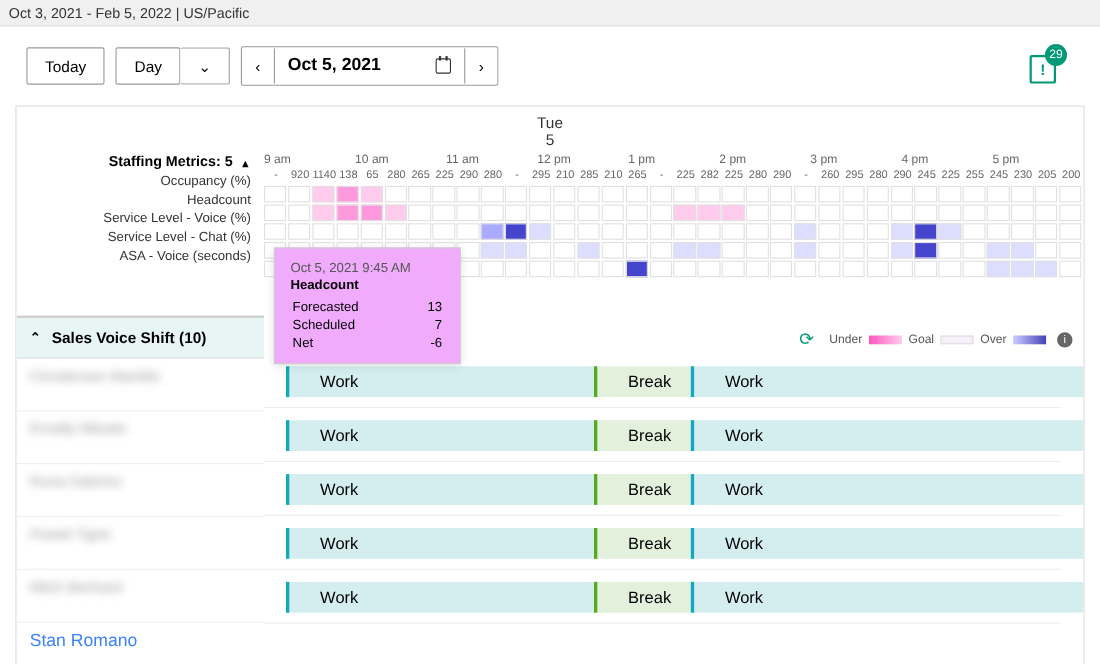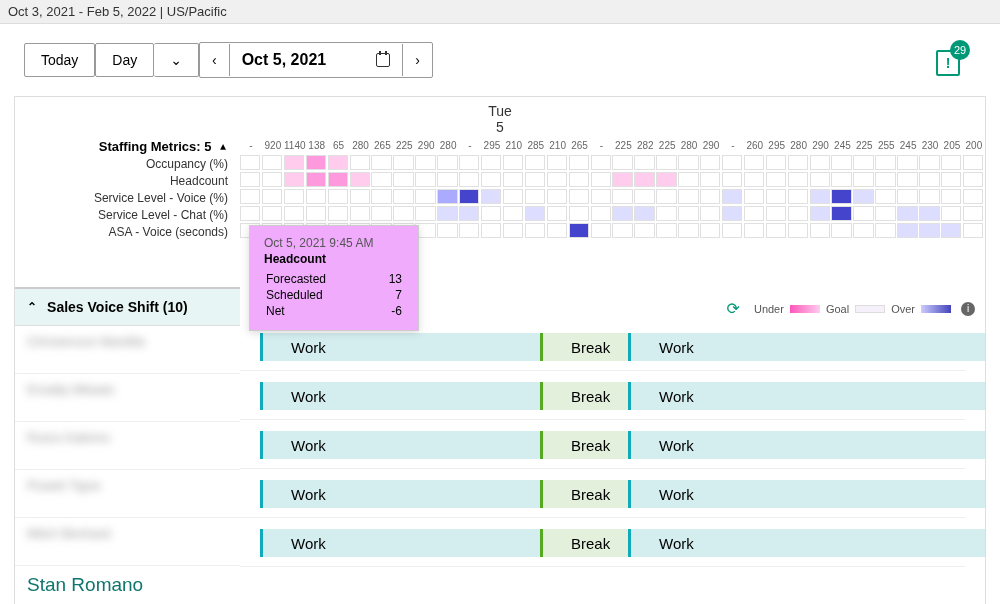--- a/index.html
+++ b/index.html
@@ -1,19 +1,19 @@
 <!DOCTYPE html>
 <html><head>
 <meta charset="utf-8">
 <style>
 * { box-sizing: border-box; margin: 0; padding: 0; font-family: -apple-system, BlinkMacSystemFont, "Segoe UI", Arial, sans-serif; }
 body { background: #fff; width: 1000px; height: 604px; overflow: hidden; position: relative; }
 
 .header-bar { background: #f0f0f0; padding: 4px 8px; font-size: 13px; color: #333; border-bottom: 1px solid #ddd; }
-.toolbar { display: flex; padding: 18px 24px; align-items: center; position: relative; }
+.toolbar { display: flex; gap: 10px; padding: 18px 24px; align-items: center; position: relative; }
 .btn { border: 1px solid #999; background: #fff; padding: 8px 16px; font-size: 14px; cursor: pointer; border-radius: 2px; }
 .btn-group { display: flex; }
 .btn-group .btn:not(:first-child) { border-left: none; }
 .date-picker { display: flex; align-items: center; border: 1px solid #999; border-radius: 2px; }
 .nav-btn { background: #fff; border: none; border-right: 1px solid #999; padding: 8px 12px; cursor: pointer; font-size: 14px; }
 .nav-btn:last-child { border-right: none; border-left: 1px solid #999; }
 .date-display { padding: 8px 12px; font-weight: bold; display: flex; gap: 50px; align-items: center; }
 .cal-icon { display: inline-block; width: 14px; height: 14px; border: 1.5px solid #333; border-radius: 2px; position: relative; }
 .cal-icon::before { content:""; position:absolute; top:-3px; left:2px; width:2px; height:4px; background:#333; }
 .cal-icon::after { content:""; position:absolute; top:-3px; right:2px; width:2px; height:4px; background:#333; }
@@ -127,25 +127,36 @@
     <div class="agent-row">
         <div class="agent-name">Ruiza Gabrino</div>
       </div>
     <div class="agent-row">
         <div class="agent-name">Poweli Tigne</div>
       </div>
     <div class="agent-row">
         <div class="agent-name">Mitch Benhard</div>
       </div>
     <div class="agent-row">
-        <div style="font-size:19px;color:#0f766e">Stan  Romano</div>
+        <div style="font-size:16px;color:#3b82f6">Stan  Romano</div>
       </div>
   </div>
 
   <div class="grid-area">
+    <div class="time-header" id="time-header">
+        <div class="hr">9 am</div>
+        <div class="hr">10 am</div>
+        <div class="hr">11 am</div>
+        <div class="hr">12 pm</div>
+        <div class="hr">1 pm</div>
+        <div class="hr">2 pm</div>
+        <div class="hr">3 pm</div>
+        <div class="hr">4 pm</div>
+        <div class="hr">5 pm</div>
+      </div>
     <div class="value-header" id="val-header">
         <div class="cell">-</div>
         <div class="cell">920</div>
         <div class="cell">1140</div>
         <div class="cell">138</div>
         <div class="cell">65</div>
         <div class="cell">280</div>
         <div class="cell">265</div>
         <div class="cell">225</div>
         <div class="cell">290</div>

